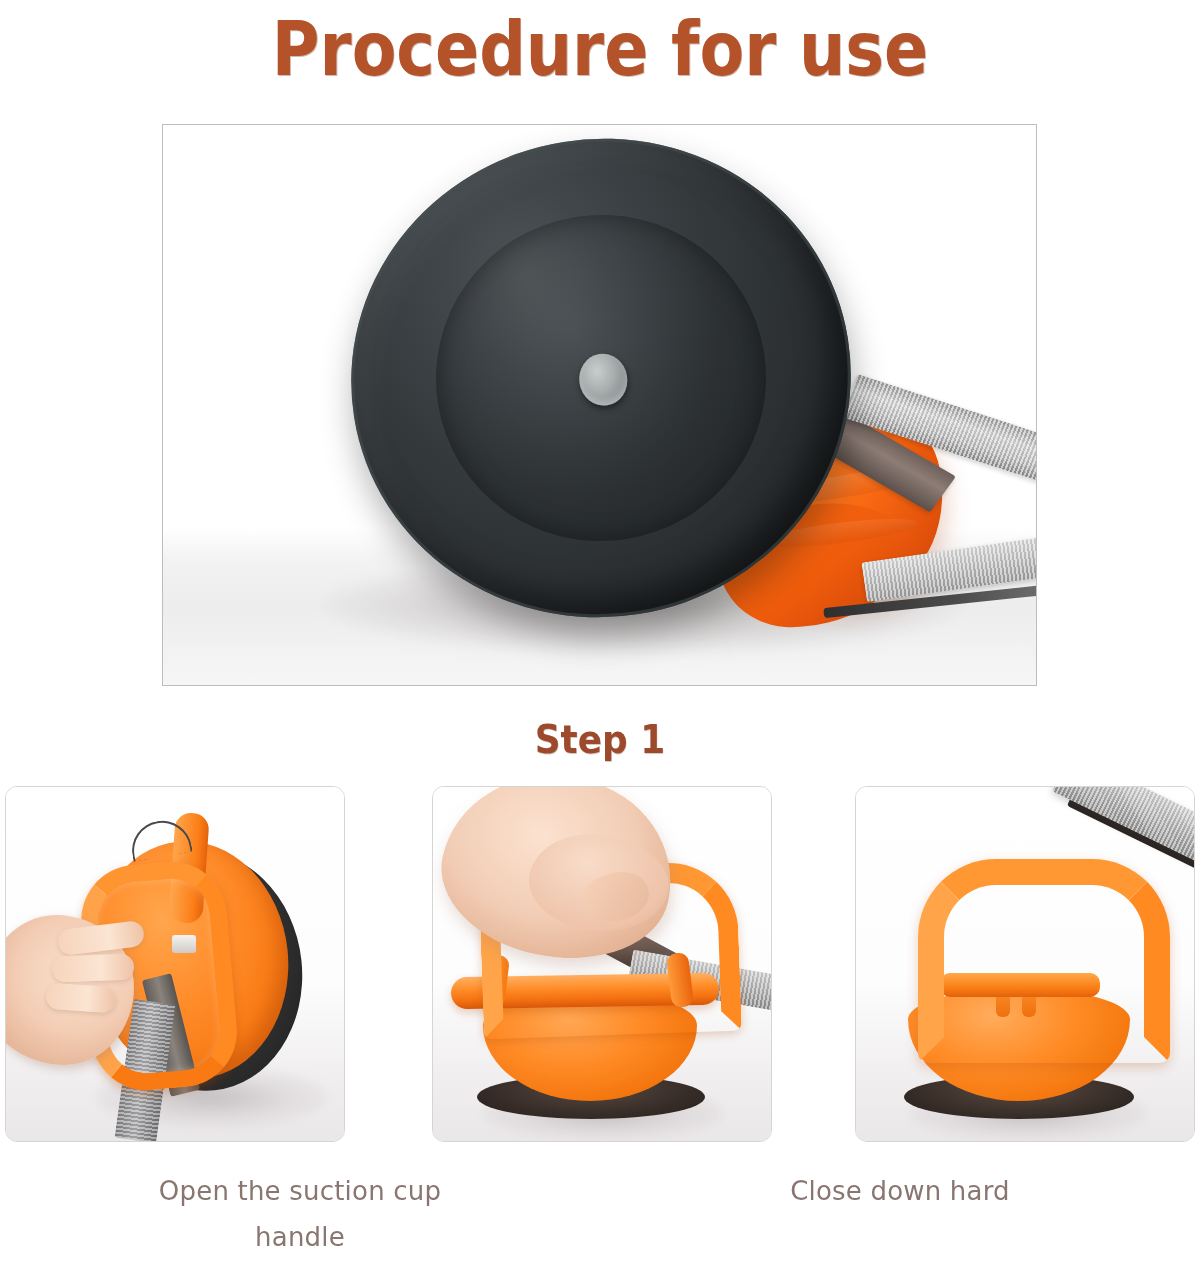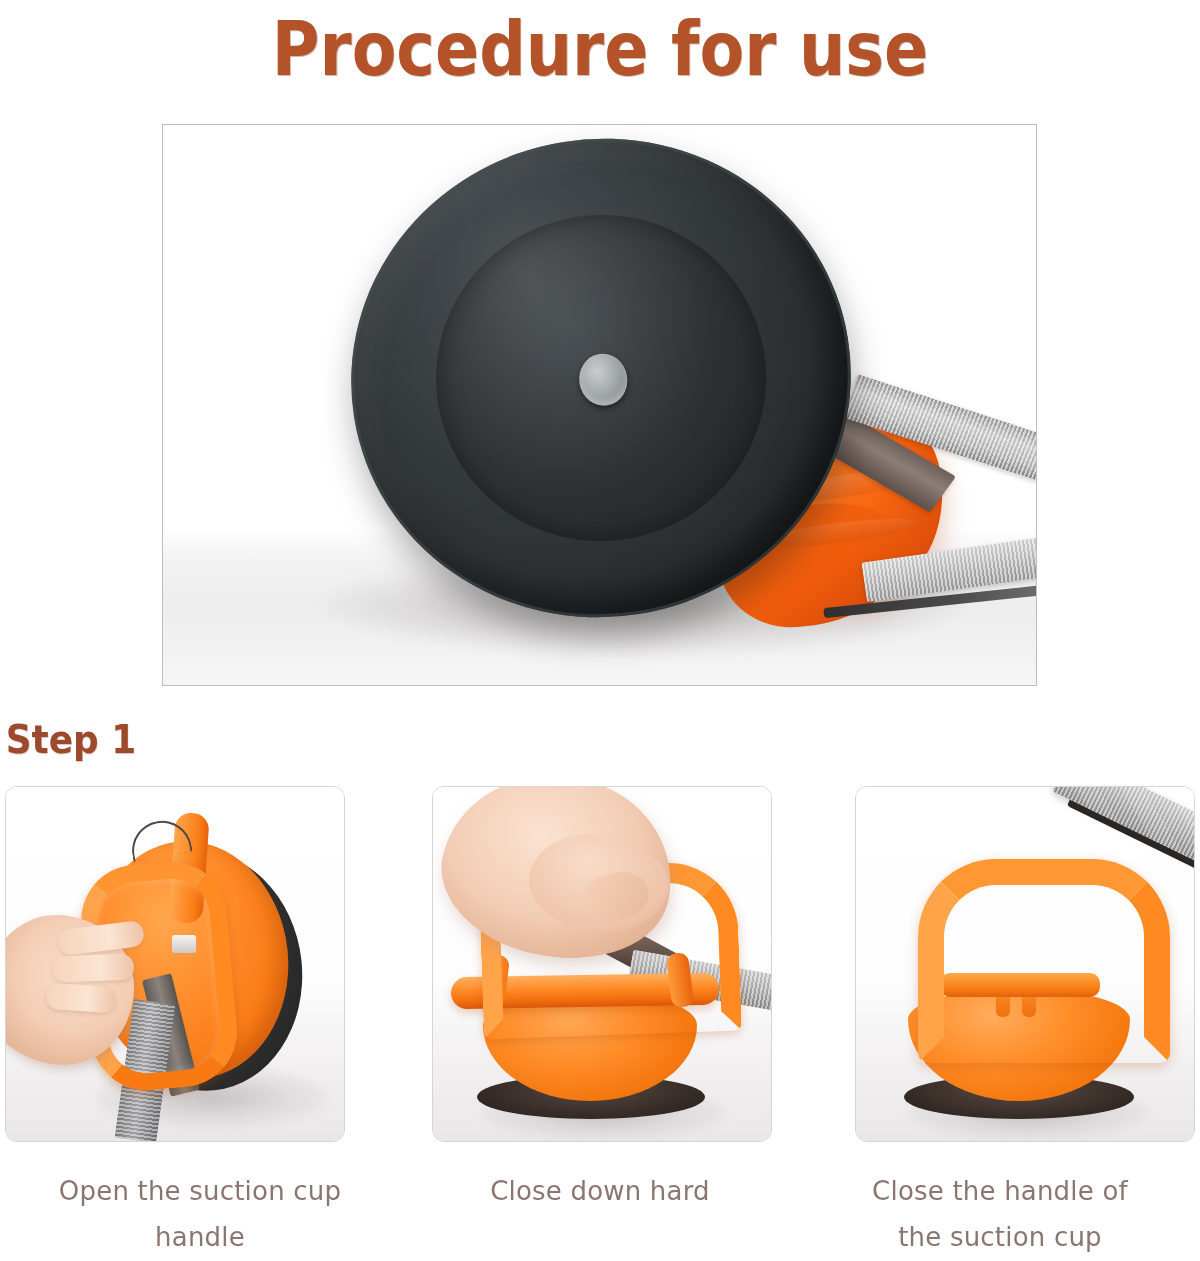--- a/index.html
+++ b/index.html
@@ -205,20 +205,21 @@
   
   .steps-labels {
     position: absolute;
     top: 716px;
     left: 0;
     width: 1200px;
     display: flex;
   }
   .step-label-cell {
     flex: 1 1 0;
+    text-align: center;
   }
   .step-label {
     display: inline-block;
     font-family: "DejaVu Sans", sans-serif;
     font-weight: bold;
     font-size: 39px;
     line-height: 48px;
     color: #9d4a2c;
     transform: scaleX(0.92);
     text-shadow: 0.5px 0.5px 0 rgba(130,70,45,0.30);
@@ -665,17 +666,13 @@
 </div>
 
 <div class="captions-row">
   <div class="caption-cell">
     <div class="caption-text">Open the suction cup
 handle</div>
   </div>
   <div class="caption-cell">
     <div class="caption-text">Close down hard</div>
   </div>
-  <div class="caption-cell">
-    <div class="caption-text">Close the handle of
-the suction cup</div>
-  </div>
 </div>
 
 </body></html>

